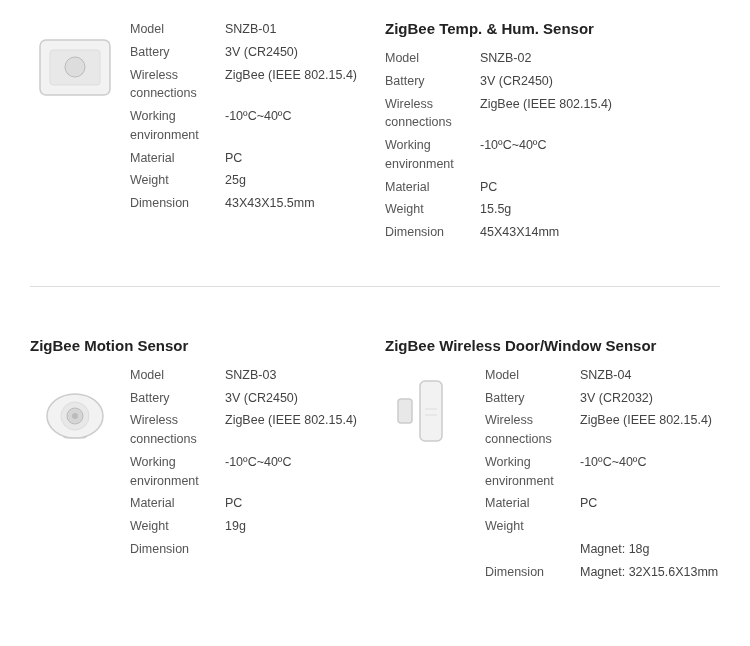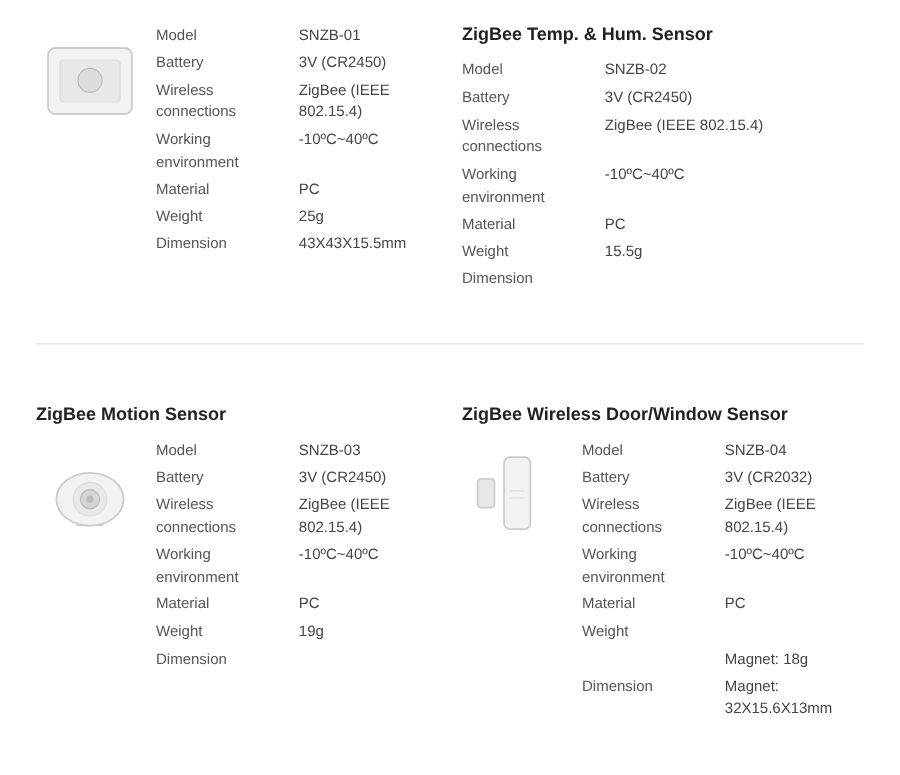--- a/index.html
+++ b/index.html
@@ -54,21 +54,20 @@
     .spec-label {
       width: 95px;
       min-width: 95px;
       color: #555;
       font-size: 12.5px;
     }
     .spec-value {
       color: #444;
       font-size: 12.5px;
       flex: 1;
-      margin-left: 24px;
     }
     .divider {
       border: none;
       border-top: 1px solid #ddd;
       margin: 10px 0 20px 0;
       grid-column: 1 / -1;
     }
   </style>
 </head>
 <body>
@@ -140,20 +139,21 @@
         <div class="spec-row">
           <span class="spec-label">Material</span>
           <span class="spec-value">PC</span>
         </div>
         <div class="spec-row">
           <span class="spec-label">Weight</span>
           <span class="spec-value">15.5g</span>
         </div>
         <div class="spec-row">
           <span class="spec-label">Dimension</span>
+          <span class="spec-value">45X43X14mm</span>
         </div>
       </div>
     </div>
   </div>
 
   <hr class="divider">
 
   <div class="product-card">
     <div class="product-title">ZigBee Motion Sensor</div>
     <div class="product-body">

